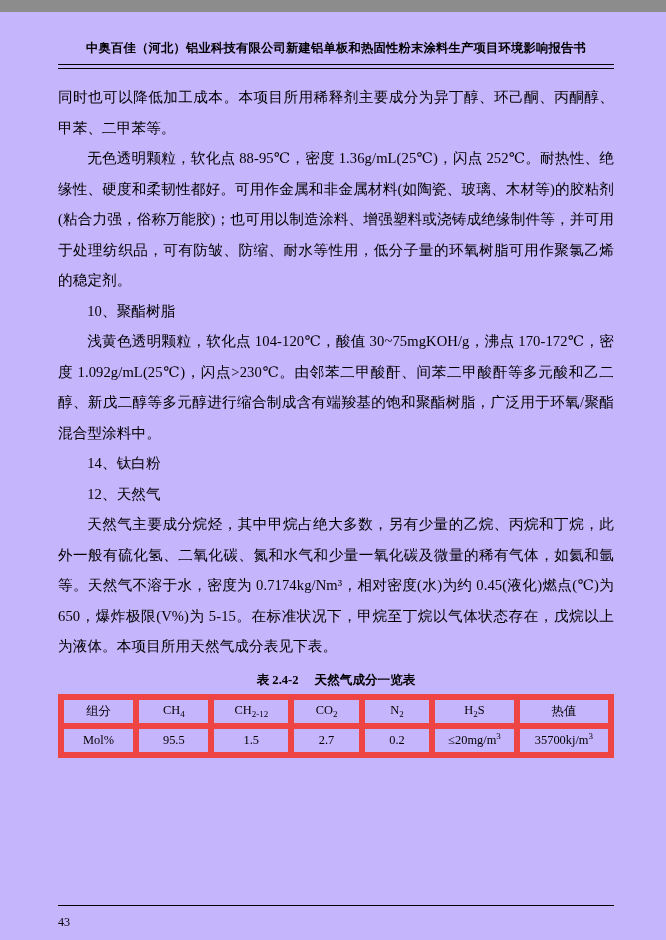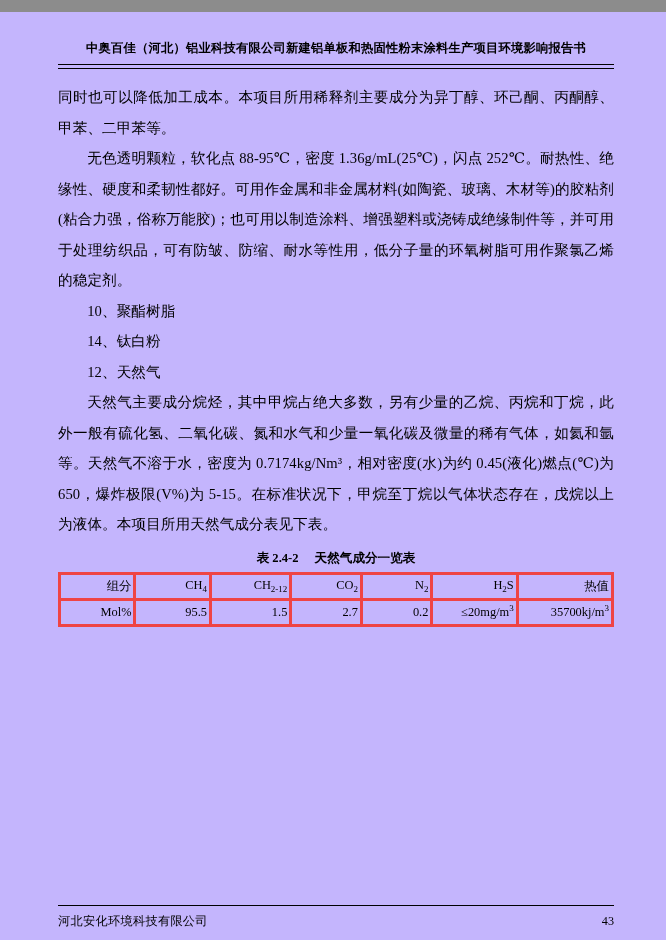--- a/index.html
+++ b/index.html
@@ -84,22 +84,22 @@
     color: #000;
   }
   .table-caption .cap-num { margin-right: 16px; }
   table.data {
     width: 100%;
     border-collapse: collapse;
     margin-top: 5px;
     table-layout: fixed;
   }
   table.data th, table.data td {
-    border: 3px solid #ef4444;
-    text-align: right;
+    border: 6px solid #ef4444;
+    text-align: center;
     font-size: 12.4px;
     height: 21px;
     padding: 1px 2px;
     color: #000;
     font-family: "Liberation Serif", "DejaVu Serif", serif;
     font-weight: normal;
     overflow: hidden;
     white-space: nowrap;
   }
   table.data tr.head td {
@@ -138,20 +138,21 @@
     <div class="doc-header">
       <span class="header-text">中奥百佳（河北）铝业科技有限公司新建铝单板和热固性粉末涂料生产项目环境影响报告书</span>
     </div>
     <div class="header-rule"></div>
     <div class="header-rule2"></div>
 
     <div class="content">
       <p class="para">同时也可以降低加工成本。本项目所用稀释剂主要成分为异丁醇、环己酮、丙酮醇、甲苯、二甲苯等。</p>
       <p class="para indent">无色透明颗粒，软化点 88-95℃，密度 1.36g/mL(25℃)，闪点 252℃。耐热性、绝缘性、硬度和柔韧性都好。可用作金属和非金属材料(如陶瓷、玻璃、木材等)的胶粘剂(粘合力强，俗称万能胶)；也可用以制造涂料、增强塑料或浇铸成绝缘制件等，并可用于处理纺织品，可有防皱、防缩、耐水等性用，低分子量的环氧树脂可用作聚氯乙烯的稳定剂。</p>
       <p class="para indent">10、聚酯树脂</p>
+      <p class="para indent">浅黄色透明颗粒，软化点 104-120℃，酸值 30~75mgKOH/g，沸点 170-172℃，密度 1.092g/mL(25℃)，闪点&gt;230℃。由邻苯二甲酸酐、间苯二甲酸酐等多元酸和乙二醇、新戊二醇等多元醇进行缩合制成含有端羧基的饱和聚酯树脂，广泛用于环氧/聚酯混合型涂料中。</p>
       <p class="para indent">14、钛白粉</p>
       <p class="para indent">12、天然气</p>
       <p class="para indent">天然气主要成分烷烃，其中甲烷占绝大多数，另有少量的乙烷、丙烷和丁烷，此外一般有硫化氢、二氧化碳、氮和水气和少量一氧化碳及微量的稀有气体，如氦和氩等。天然气不溶于水，密度为 0.7174kg/Nm³，相对密度(水)为约 0.45(液化)燃点(℃)为 650，爆炸极限(V%)为 5-15。在标准状况下，甲烷至丁烷以气体状态存在，戊烷以上为液体。本项目所用天然气成分表见下表。</p>
 
       <div class="table-caption">
         <span class="cap-num">表 2.4-2</span><span>天然气成分一览表</span>
       </div>
 
       <table class="data">
         <tbody>
@@ -174,16 +175,15 @@
           <td>35700kj/m<sup>3</sup></td>
         </tr>
       </tbody>
         </table>
     </div>
 
   </div>
 
   <div class="footer-rule"></div>
   <div class="footer">
-    <span class="f-left">河北安化环境科技有限公司</span>
     <span class="f-right">43</span>
   </div>
 </div>
 
 </body></html>

